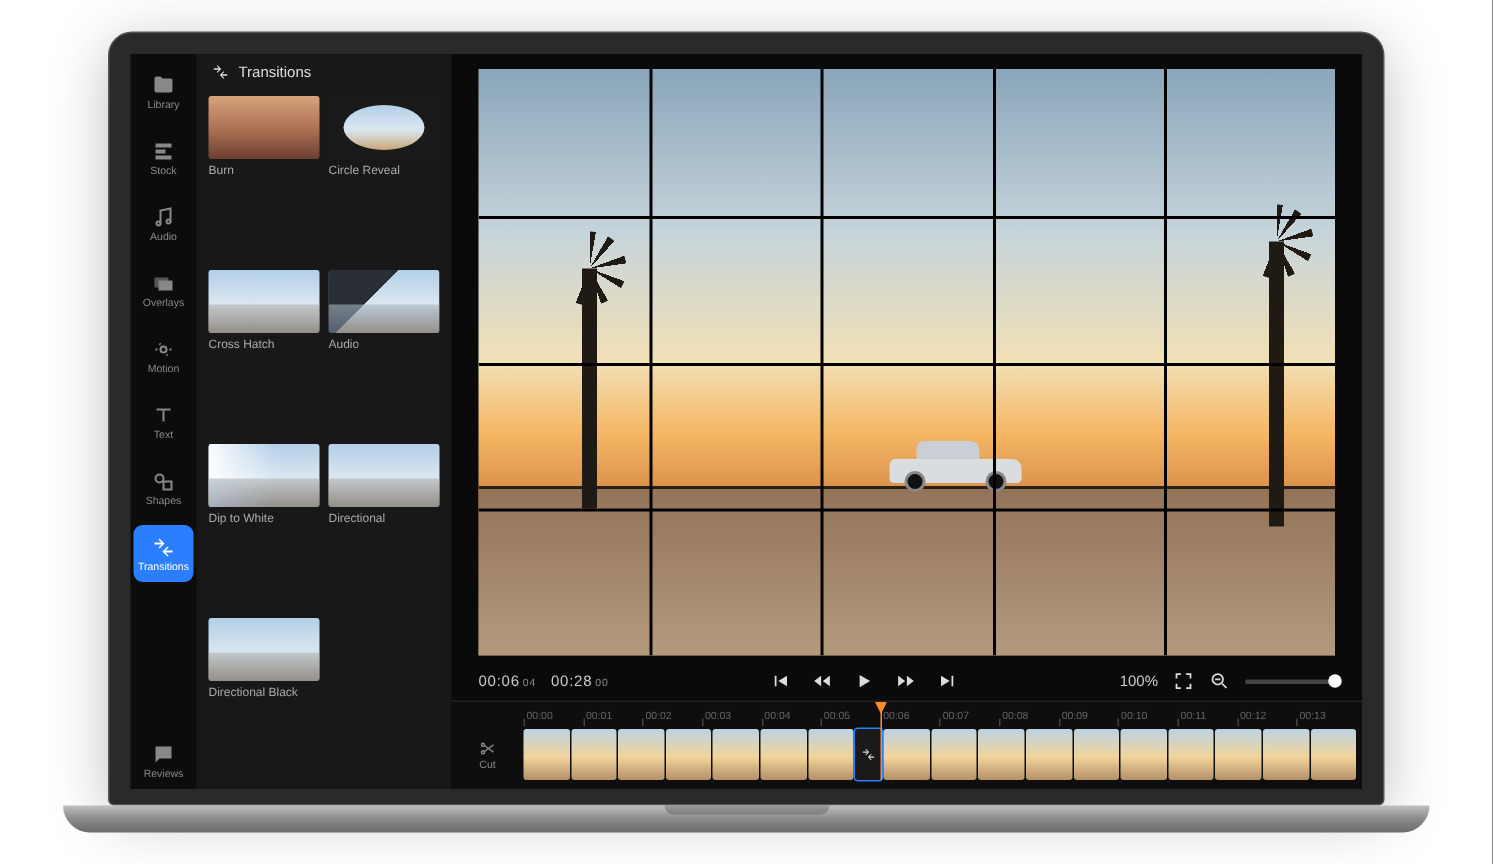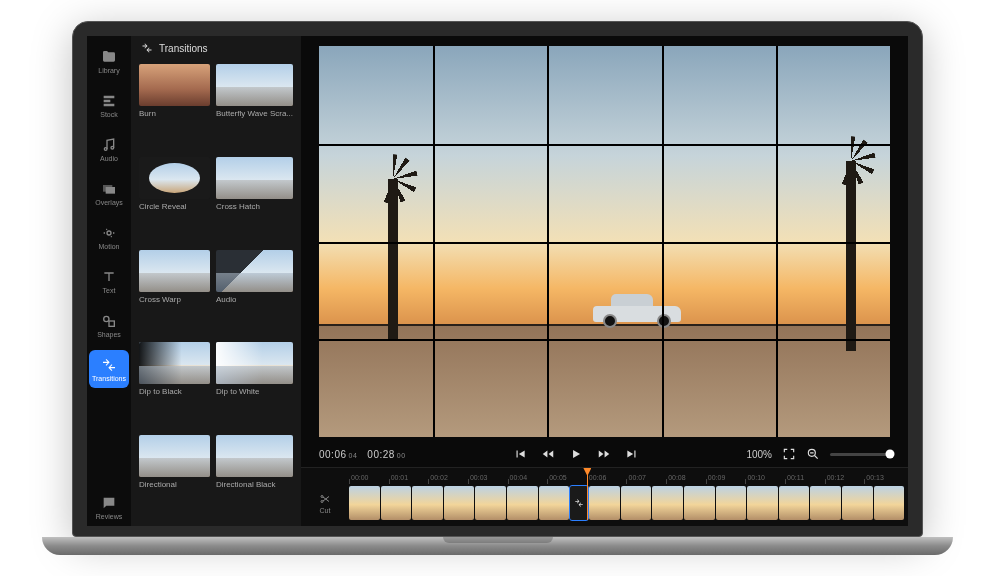--- a/index.html
+++ b/index.html
@@ -349,43 +349,31 @@
             <svg viewBox="0 0 24 24" fill="currentColor">
                 <path d="M3 7h7l-3-3 1-1 5 5-5 5-1-1 3-3H3zM21 17h-7l3 3-1 1-5-5 5-5 1 1-3 3h7z"></path>
               </svg>
             <span>Transitions</span>
           </div>
           <div class="panel-grid" id="panel-grid">
               <div class="trans-item" data-effect="burn">
                 <div class="trans-thumb"></div>
                 <div class="trans-label">Burn</div>
               </div>
+              <div class="trans-item" data-effect="circle">
+                <div class="trans-thumb"></div>
+                <div class="trans-label">Circle Reveal</div>
+              </div>
               <div class="trans-item">
                 <div class="trans-thumb"></div>
-                <div class="trans-label">Butterfly Wave Scra...</div>
-              </div>
-              <div class="trans-item" data-effect="circle">
-                <div class="trans-thumb"></div>
-                <div class="trans-label">Circle Reveal</div>
-              </div>
-              <div class="trans-item">
-                <div class="trans-thumb"></div>
                 <div class="trans-label">Cross Hatch</div>
               </div>
-              <div class="trans-item">
-                <div class="trans-thumb"></div>
-                <div class="trans-label">Cross Warp</div>
-              </div>
               <div class="trans-item" data-effect="cube">
                 <div class="trans-thumb"></div>
                 <div class="trans-label">Audio</div>
-              </div>
-              <div class="trans-item" data-effect="black">
-                <div class="trans-thumb"></div>
-                <div class="trans-label">Dip to Black</div>
               </div>
               <div class="trans-item" data-effect="white">
                 <div class="trans-thumb"></div>
                 <div class="trans-label">Dip to White</div>
               </div>
               <div class="trans-item">
                 <div class="trans-thumb"></div>
                 <div class="trans-label">Directional</div>
               </div>
               <div class="trans-item">

